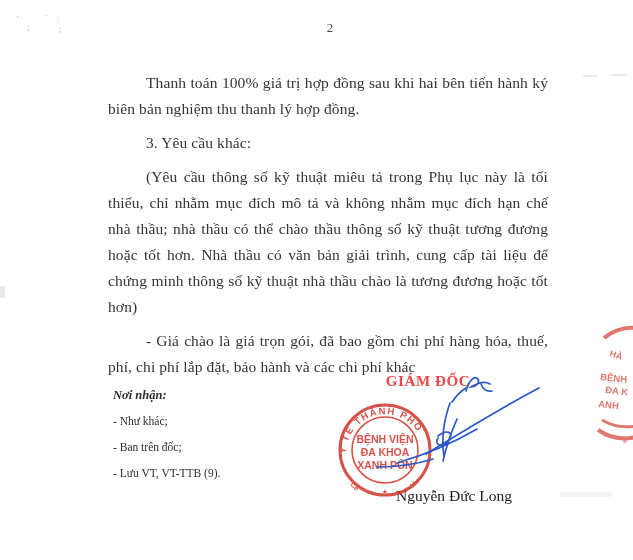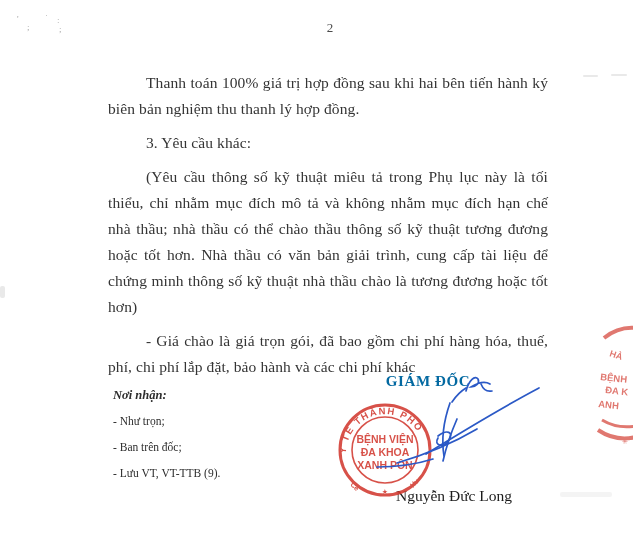--- a/index.html
+++ b/index.html
@@ -24,21 +24,21 @@
   .smudge{position:absolute;background:#e9e9e9;border-radius:2px;}
   
   .recipients{
     position:absolute;left:100px;top:376px;font-size:11.5px;line-height:13px;color:#2d2d2d;
   }
   .recipients .rec-title{font-weight:bold;font-style:italic;font-size:12.5px;margin-bottom:2px;}
   .recipients div{margin:13px;}
   
   .sig-title{
     position:absolute;left:358px;top:373px;width:140px;text-align:center;
-    font-weight:bold;font-size:15px;letter-spacing:.6px;color:#0369a1;
+    font-weight:bold;font-size:15px;letter-spacing:.6px;color:#ef4444;
   }
   .signer-name{
     position:absolute;left:348px;top:487px;width:164px;text-align:right;
     font-weight:normal;font-size:15.5px;color:#1b1b1b;
   }
   
   .stamp-main{position:absolute;left:337px;top:402px;width:96px;height:96px;opacity:.88;}
   .stamp-edge{position:absolute;left:596px;top:322px;width:37px;height:130px;opacity:.8;}
   .signature-ink{position:absolute;left:0;top:0;width:633px;height:560px;pointer-events:none;}
   .stamp-center-text{font-family:"Liberation Sans", sans-serif;font-weight:bold;}
@@ -62,21 +62,21 @@
 
   <div class="doc-body">
     <p>Thanh toán 100% giá trị hợp đồng sau khi hai bên tiến hành ký biên bản nghiệm thu thanh lý hợp đồng.</p>
     <p>3.  Yêu cầu khác:</p>
     <p>(Yêu cầu thông số kỹ thuật miêu tả trong Phụ lục này là tối thiểu, chỉ nhằm mục đích mô tả và không nhằm mục đích hạn chế nhà thầu; nhà thầu có thể chào thầu thông số kỹ thuật tương đương hoặc tốt hơn. Nhà thầu có văn bản giải trình, cung cấp tài liệu để chứng minh thông số kỹ thuật nhà thầu chào là tương đương hoặc tốt hơn)</p>
     <p>- Giá chào là giá trọn gói, đã bao gồm chi phí hàng hóa, thuế, phí, chi phí lắp đặt, bảo hành và các chi phí khác</p>
   </div>
 
   <div class="recipients">
     <div class="rec-title">Nơi nhận:</div>
-    <div>- Như trọn;</div>
+    <div>- Như khác;</div>
     <div>- Ban trên đốc;</div>
     <div>- Lưu VT, VT-TTB (9).</div>
   </div>
 
   <div class="sig-title">GIÁM ĐỐC</div>
   <div class="signer-name">Nguyễn Đức Long</div>
 
   <svg class="stamp-main" viewBox="0 0 96 96">
     <defs>
       <path id="arcTop" d="M 10,60 A 39,39 0 1 1 86,60" fill="none"></path>

